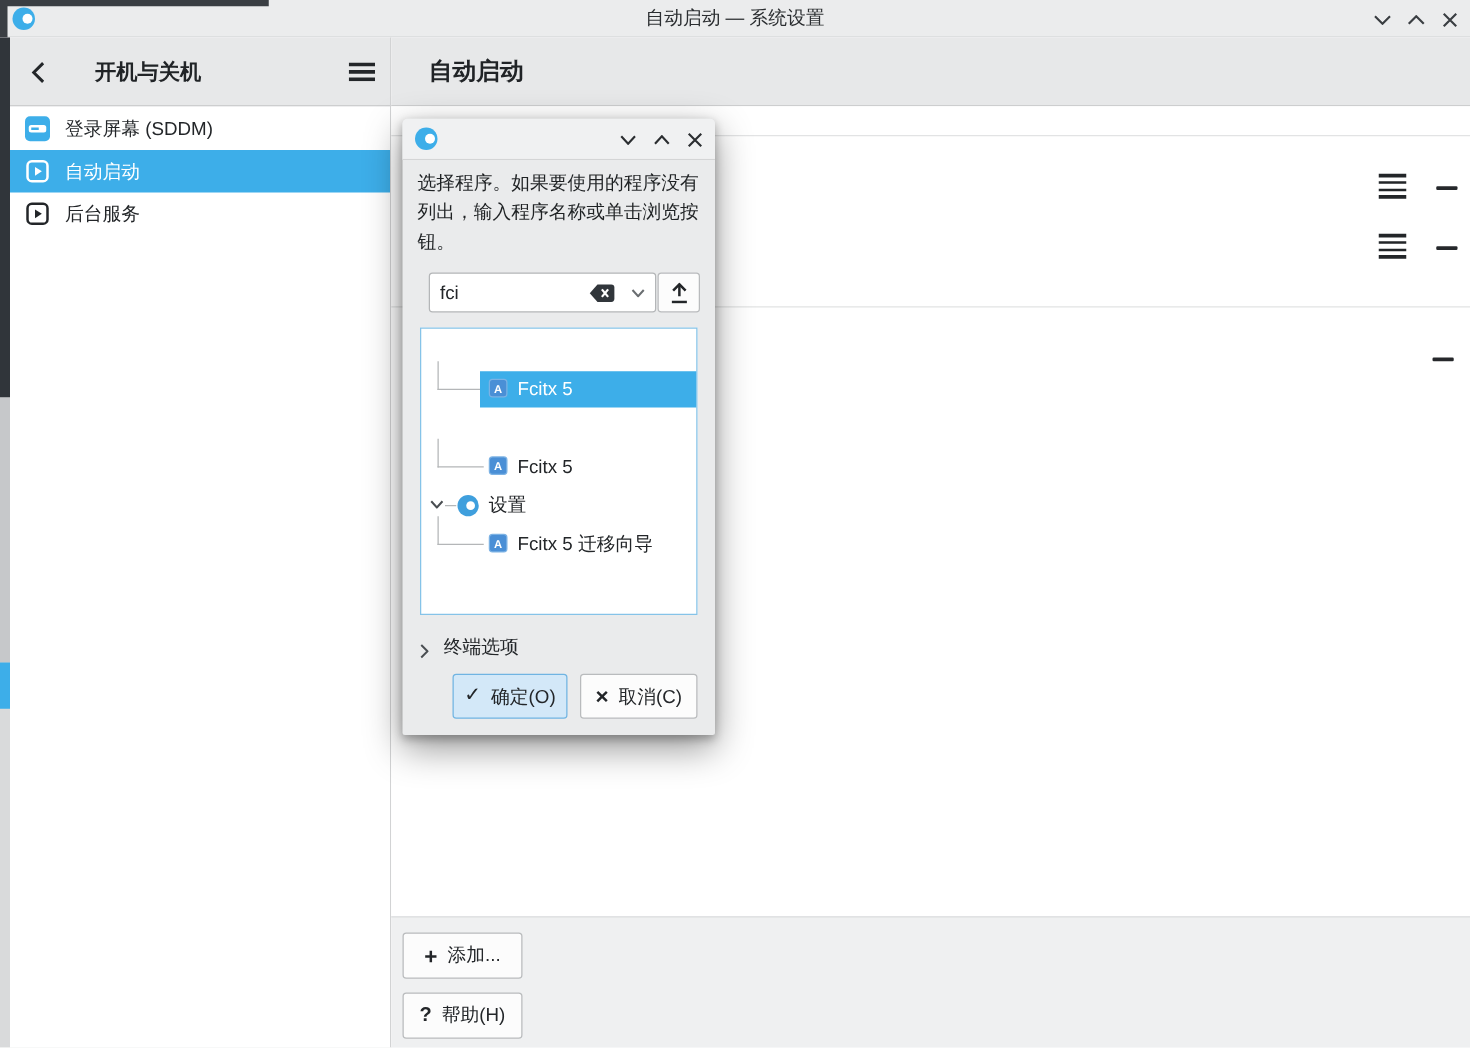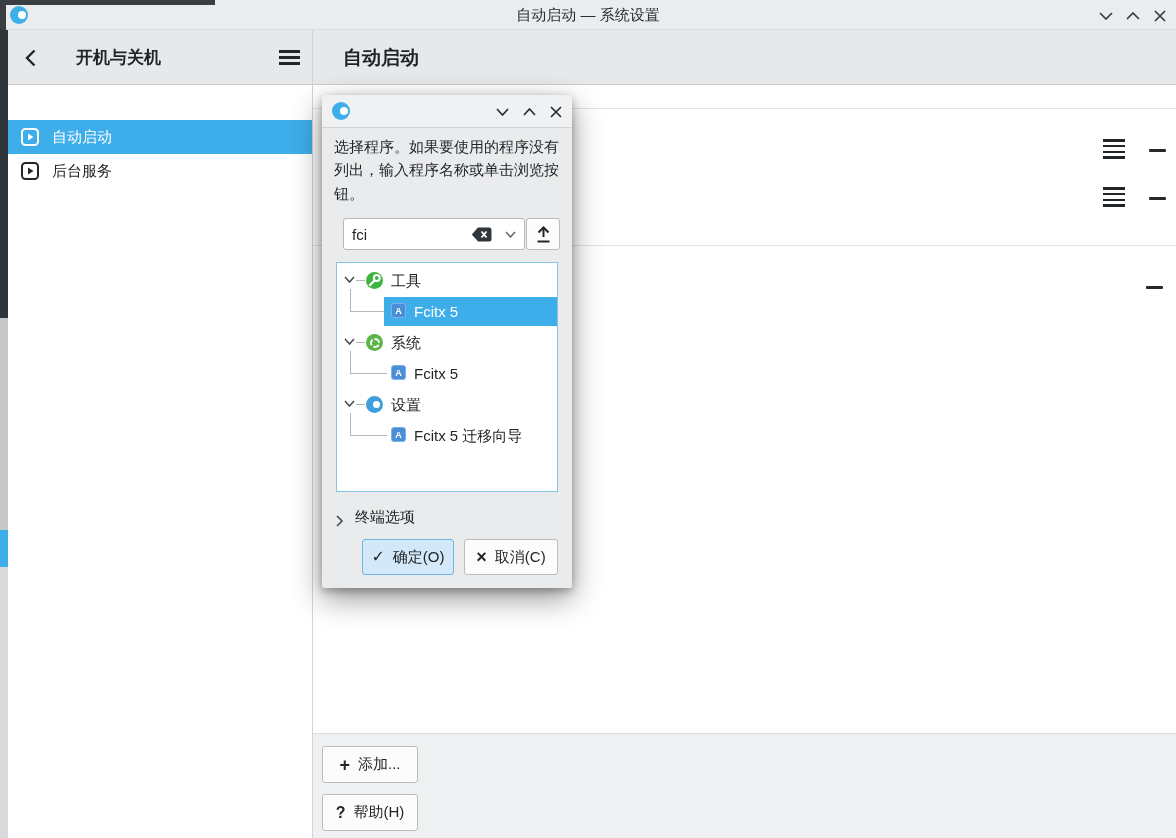--- a/index.html
+++ b/index.html
@@ -169,20 +169,28 @@
     <div class="sidebar-title">开机与关机</div>
     <div class="sidebar-menu-btn">
       <svg width="21" height="15" viewBox="0 0 21 15">
         <rect x="0" y="0" width="21" height="3" fill="#232629"></rect>
         <rect x="0" y="6" width="21" height="3" fill="#232629"></rect>
         <rect x="0" y="12" width="21" height="3" fill="#232629"></rect>
       </svg>
     </div>
   </div>
 
+  <div class="side-item" style="top:56px;">
+    <span class="side-icon sddm-icon">
+        <span class="band">
+          <i></i>
+        </span>
+      </span>
+    <span>登录屏幕 (SDDM)</span>
+  </div>
   <div class="side-item selected" style="top:90px;">
     <span class="side-icon">
       <svg width="20" height="20" viewBox="0 0 20 20">
           <rect x="2" y="2" width="16" height="16" rx="3.5" fill="none" stroke="#ffffff" stroke-width="2"></rect>
           <path d="M8 6.5 L13.5 10 L8 13.5 Z" fill="#ffffff"></path>
         </svg>
     </span>
     <span>自动启动</span>
   </div>
   <div class="side-item" style="top:124px;">
@@ -287,57 +295,30 @@
       <path d="M2.5 6.5 L7.5 1.5 L12.5 6.5" fill="none" stroke="#232629" stroke-width="2"></path>
       <path d="M1.5 15.5 L13.5 15.5" stroke="#232629" stroke-width="2"></path>
     </svg>
   </div>
 
   <div class="tree">
 
     <div class="tree-group">
       <div class="tc-vline"></div>
       <div class="tc-hline"></div>
-      <div class="tg-row">
-        <span class="tg-chevron">
-          <svg width="11" height="7" viewBox="0 0 11 7">
-              <path d="M1 1 L5.5 6 L10 1" fill="none" stroke="#4a4e52" stroke-width="1.6"></path>
-            </svg>
-        </span>
-        <span class="tg-hline"></span>
-        <span class="tg-icon icon-utilities">
-          <svg width="17" height="17" viewBox="0 0 17 17">
-            <path d="M4 13 L8.5 8.5" stroke="#ffffff" stroke-width="2.4" stroke-linecap="round"></path>
-            <circle cx="10.8" cy="6" r="2.9" fill="none" stroke="#ffffff" stroke-width="2"></circle>
-          </svg>
-        </span>
-        <span class="tg-label">工具</span>
-      </div>
       <div class="tg-child selected">
         <span class="hilite"></span>
         <span class="app-icon">A</span>
         <span class="child-label">Fcitx 5</span>
       </div>
     </div>
 
     <div class="tree-group">
       <div class="tc-vline"></div>
       <div class="tc-hline"></div>
-      <div class="tg-row">
-        <span class="tg-chevron">
-          <svg width="11" height="7" viewBox="0 0 11 7">
-              <path d="M1 1 L5.5 6 L10 1" fill="none" stroke="#4a4e52" stroke-width="1.6"></path>
-            </svg>
-        </span>
-        <span class="tg-hline"></span>
-        <span class="tg-icon icon-system">
-          <span class="gear-ring"></span>
-        </span>
-        <span class="tg-label">系统</span>
-      </div>
       <div class="tg-child">
         <span class="app-icon">A</span>
         <span class="child-label">Fcitx 5</span>
       </div>
     </div>
 
     <div class="tree-group">
       <div class="tc-vline"></div>
       <div class="tc-hline"></div>
       <div class="tg-row">

